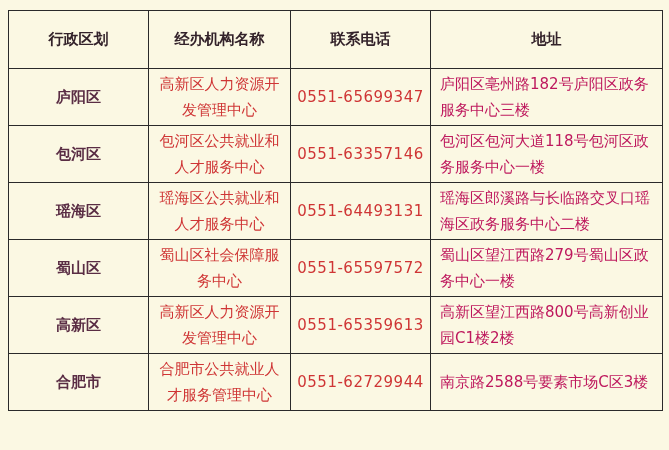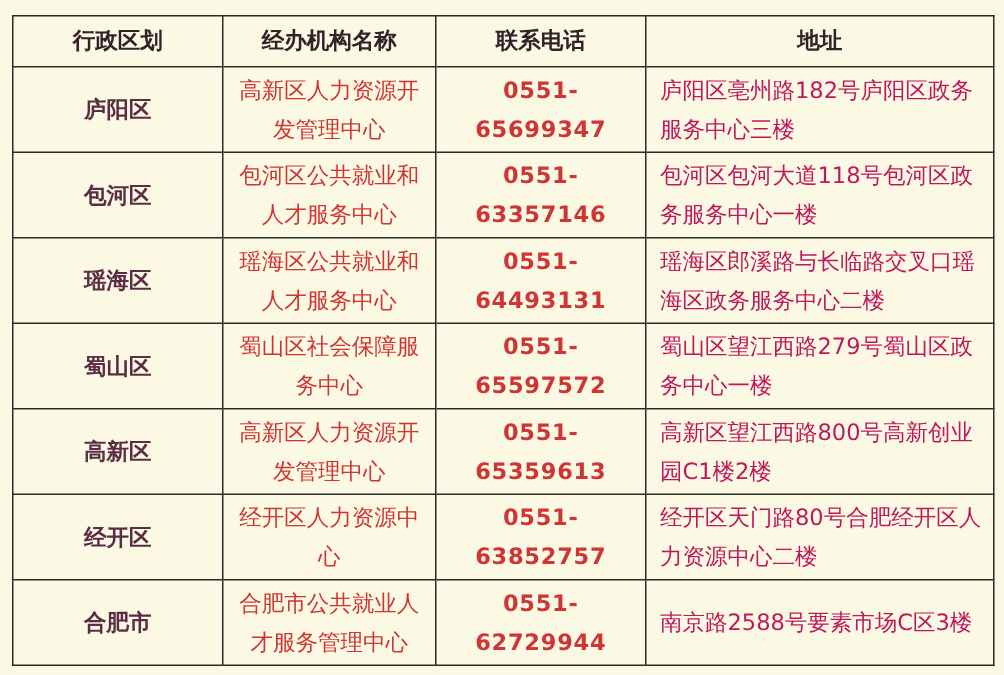--- a/index.html
+++ b/index.html
@@ -27,39 +27,38 @@
     border: 1px solid #2a2a2a;
     vertical-align: middle;
     overflow: hidden;
   }
   th {
     height: 29px;
     font-size: 15px;
     font-weight: bold;
     color: #33222a;
     text-align: center;
-    padding: 2px 4px;
+    padding: 14px 4px;
   }
   td {
     font-size: 15px;
     line-height: 26px;
     text-align: center;
     padding: 2px 6px;
   }
   td.cell-district {
     font-weight: bold;
     color: #5a2d44;
   }
   td.cell-agency,
   td.cell-phone {
     color: #cf3535;
   }
   td.cell-phone {
     letter-spacing: 0.5px;
-    font-weight: bold;
   }
   td.cell-address {
     color: #be185d;
     text-align: left;
     padding-left: 9px;
     padding-right: 5px;
   }
   tr.data-row    { height: 50px; }
   tr.last-row    { height: 54px; }
 </style>
@@ -105,26 +104,20 @@
       <td class="cell-agency">蜀山区社会保障服务中心</td>
       <td class="cell-phone">0551-65597572</td>
       <td class="cell-address">蜀山区望江西路279号蜀山区政务中心一楼</td>
     </tr>
     <tr class="data-row">
       <td class="cell-district">高新区</td>
       <td class="cell-agency">高新区人力资源开发管理中心</td>
       <td class="cell-phone">0551-65359613</td>
       <td class="cell-address">高新区望江西路800号高新创业园C1楼2楼</td>
     </tr>
-    <tr class="data-row">
-      <td class="cell-district">经开区</td>
-      <td class="cell-agency">经开区人力资源中心</td>
-      <td class="cell-phone">0551-63852757</td>
-      <td class="cell-address">经开区天门路80号合肥经开区人力资源中心二楼</td>
-    </tr>
     <tr class="data-row last-row">
       <td class="cell-district">合肥市</td>
       <td class="cell-agency">合肥市公共就业人才服务管理中心</td>
       <td class="cell-phone">0551-62729944</td>
       <td class="cell-address">南京路2588号要素市场C区3楼</td>
     </tr>
 
   </tbody>
 </table>
 

